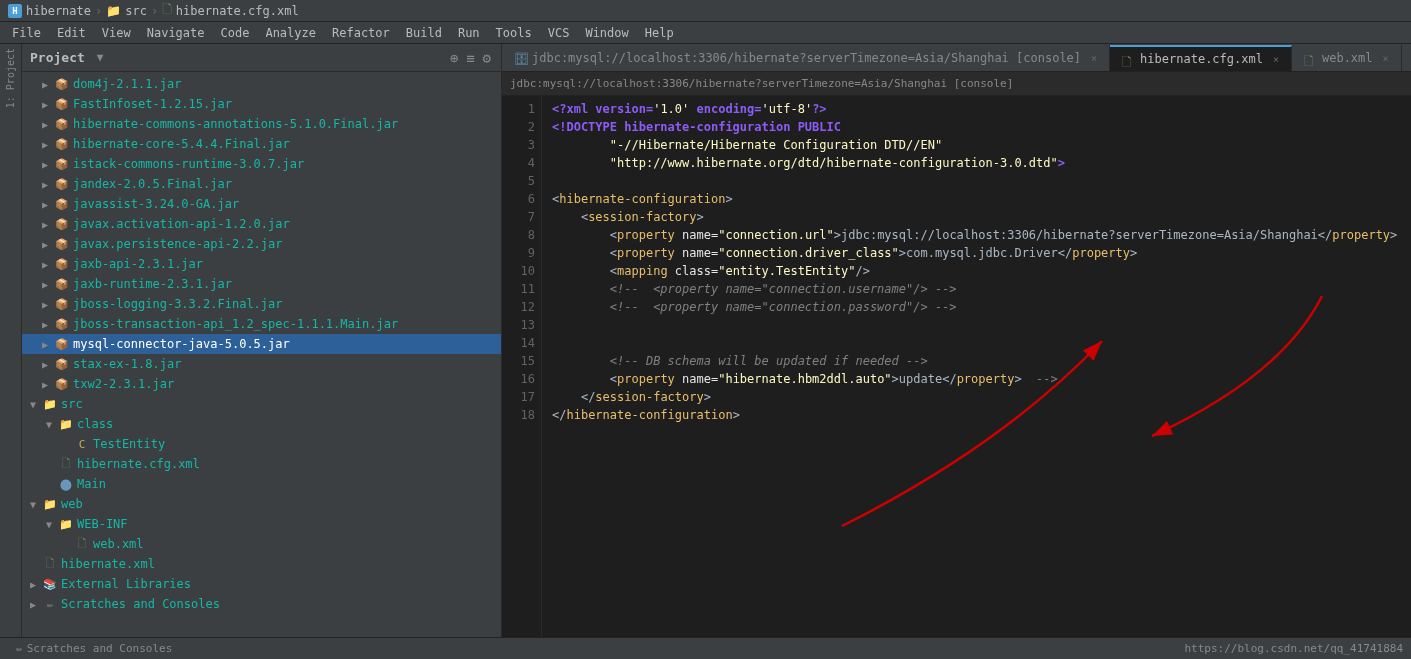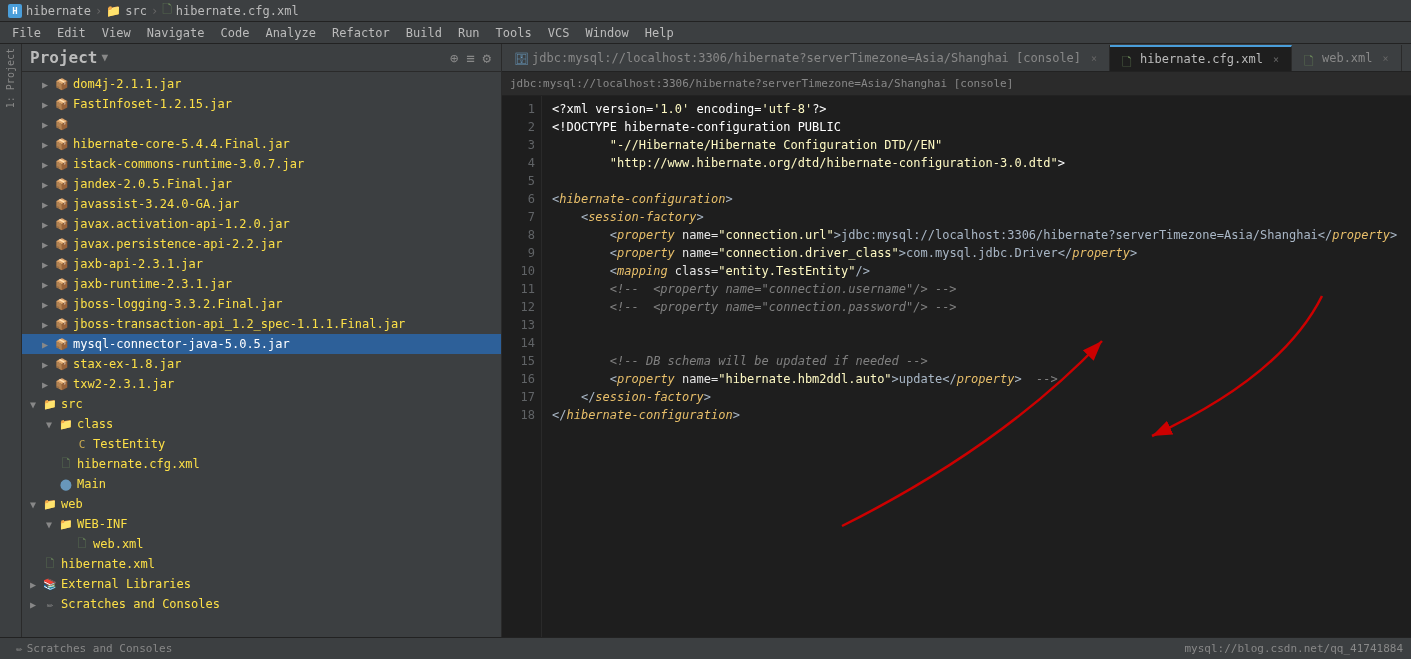--- a/index.html
+++ b/index.html
@@ -19,34 +19,34 @@
     #main { display: flex; height: calc(659px - 44px - 22px); }
 
     
     #left-strip { width: 22px; background: #3c3f41; border-right: 1px solid #2a2a2a; display: flex; flex-direction: column; align-items: center; padding-top: 4px; }
     #left-strip .strip-item { width: 20px; height: 60px; display: flex; align-items: center; justify-content: center; cursor: pointer; }
     #left-strip .strip-label { writing-mode: vertical-rl; transform: rotate(180deg); font-size: 10px; color: #888; white-space: nowrap; }
 
     
     #project-panel { width: 480px; background: #3c3f41; border-right: 1px solid #2a2a2a; display: flex; flex-direction: column; }
     #project-header { height: 28px; background: #3c3f41; display: flex; align-items: center; padding: 0 8px; border-bottom: 1px solid #2a2a2a; }
-    #project-header .header-title { font-size: 16px; color: #bbbbbb; font-weight: bold; margin-right: 4px; }
+    #project-header .header-title { font-size: 13px; color: #bbbbbb; font-weight: bold; margin-right: 12px; }
     #project-header .header-icons { margin-left: auto; display: flex; gap: 4px; }
     #project-header .header-icon { color: #888; cursor: pointer; font-size: 14px; padding: 2px; }
 
     
     #project-tree { flex: 1; overflow-y: auto; padding: 2px 0; }
     #project-tree::-webkit-scrollbar { width: 6px; }
     #project-tree::-webkit-scrollbar-thumb { background: #555; }
     .tree-item { display: flex; align-items: center; padding: 1px 0; cursor: pointer; height: 20px; padding-left: 4px; }
     .tree-item.selected { background: #2d6099; }
     .tree-item .indent { display: inline-block; }
     .tree-item .arrow { width: 12px; font-size: 10px; color: #888; flex-shrink: 0; }
     .tree-item .icon { width: 16px; height: 16px; margin-right: 3px; display: inline-flex; align-items: center; justify-content: center; font-size: 11px; flex-shrink: 0; }
-    .tree-item .label { font-size: 12px; color: #fde047; white-space: nowrap; }
+    .tree-item .label { font-size: 12px; color: #14b8a6; white-space: nowrap; }
     .folder-icon { color: #6897bb; }
     .jar-icon { color: #c8a951; }
 
     
     #code-area { flex: 1; display: flex; flex-direction: column; background: #1e1e1e; }
     #tabs-bar { height: 28px; background: #3c3f41; display: flex; align-items: flex-end; border-bottom: 1px solid #222; overflow: hidden; }
     .tab { height: 26px; padding: 0 12px; display: flex; align-items: center; gap: 6px; cursor: pointer; font-size: 12px; color: #888; background: #3c3f41; border-right: 1px solid #2a2a2a; white-space: nowrap; }
     .tab.active { background: #1e1e1e; color: #bbbbbb; border-top: 2px solid #4a9eda; }
     .tab .tab-icon { width: 12px; height: 12px; }
     .tab .close { font-size: 10px; color: #666; margin-left: 4px; }
@@ -55,22 +55,22 @@
 
     #code-editor { flex: 1; overflow: auto; position: relative; }
     #code-editor::-webkit-scrollbar { width: 8px; height: 8px; }
     #code-editor::-webkit-scrollbar-thumb { background: #555; }
 
     .code-content { display: flex; min-height: 100%; }
     .line-numbers { width: 40px; background: #1e1e1e; padding: 4px 0; text-align: right; color: #606366; font-size: 12px; line-height: 18px; user-select: none; border-right: 1px solid #2a2a2a; padding-right: 6px; flex-shrink: 0; }
     .code-lines { flex: 1; padding: 4px 10px; font-size: 12px; line-height: 18px; color: #a9b7c6; white-space: pre; }
 
     
-    .xml-decl { color: #ffffff; }
-    .xml-tag { color: #e8bf6a; font-style: italic; }
+    .xml-decl { color: #8b5cf6; font-weight: bold; }
+    .xml-tag { color: #e8bf6a; }
     .xml-attr { color: #e5e5e5; }
     .xml-val { color: #fef9c3; }
     .xml-text { color: #a9b7c6; }
     .xml-comment { color: #808080; font-style: italic; }
     .xml-bracket { color: #a9b7c6; }
     .red-text { color: #ff6b6b; font-size: 15px; font-weight: bold; }
 
     
     #bottom-bar { height: 22px; background: #3c3f41; display: flex; align-items: center; padding: 0 8px; border-top: 1px solid #222; }
     #bottom-bar .bottom-item { font-size: 11px; color: #888; padding: 0 8px; cursor: pointer; display: flex; align-items: center; gap: 4px; }
@@ -140,20 +140,21 @@
       <div class="tree-item">
         <span class="indent" style="width:16px;"></span>
         <span class="arrow">▶</span>
         <span class="icon jar-icon">📦</span>
         <span class="label">FastInfoset-1.2.15.jar</span>
       </div>
       <div class="tree-item">
         <span class="indent" style="width:16px;"></span>
         <span class="arrow">▶</span>
         <span class="icon jar-icon">📦</span>
+        <span class="label">hibernate-commons-annotations-5.1.0.Final.jar</span>
       </div>
       <div class="tree-item">
         <span class="indent" style="width:16px;"></span>
         <span class="arrow">▶</span>
         <span class="icon jar-icon">📦</span>
         <span class="label">hibernate-core-5.4.4.Final.jar</span>
       </div>
       <div class="tree-item">
         <span class="indent" style="width:16px;"></span>
         <span class="arrow">▶</span>
@@ -199,21 +200,21 @@
       <div class="tree-item">
         <span class="indent" style="width:16px;"></span>
         <span class="arrow">▶</span>
         <span class="icon jar-icon">📦</span>
         <span class="label">jboss-logging-3.3.2.Final.jar</span>
       </div>
       <div class="tree-item">
         <span class="indent" style="width:16px;"></span>
         <span class="arrow">▶</span>
         <span class="icon jar-icon">📦</span>
-        <span class="label">jboss-transaction-api_1.2_spec-1.1.1.Final.jar</span>
+        <span class="label">jboss-transaction-api_1.2_spec-1.1.1.Main.jar</span>
       </div>
 
       <div class="tree-item selected">
         <span class="indent" style="width:16px;"></span>
         <span class="arrow">▶</span>
         <span class="icon jar-icon">📦</span>
         <span class="label" style="color:#fff;">mysql-connector-java-5.0.5.jar</span>
       </div>
       <div class="tree-item">
         <span class="indent" style="width:16px;"></span>
@@ -375,14 +376,14 @@
     </div>
   </div>
 </div>
 
 <div id="bottom-bar">
   <span class="bottom-item">
     <span>✏</span>
     <span>Scratches and Consoles</span>
   </span>
   <span class="spacer"></span>
-  <span class="url">mysql://blog.csdn.net/qq_41741884</span>
+  <span class="url">https://blog.csdn.net/qq_41741884</span>
 </div>
 
 </body></html>

